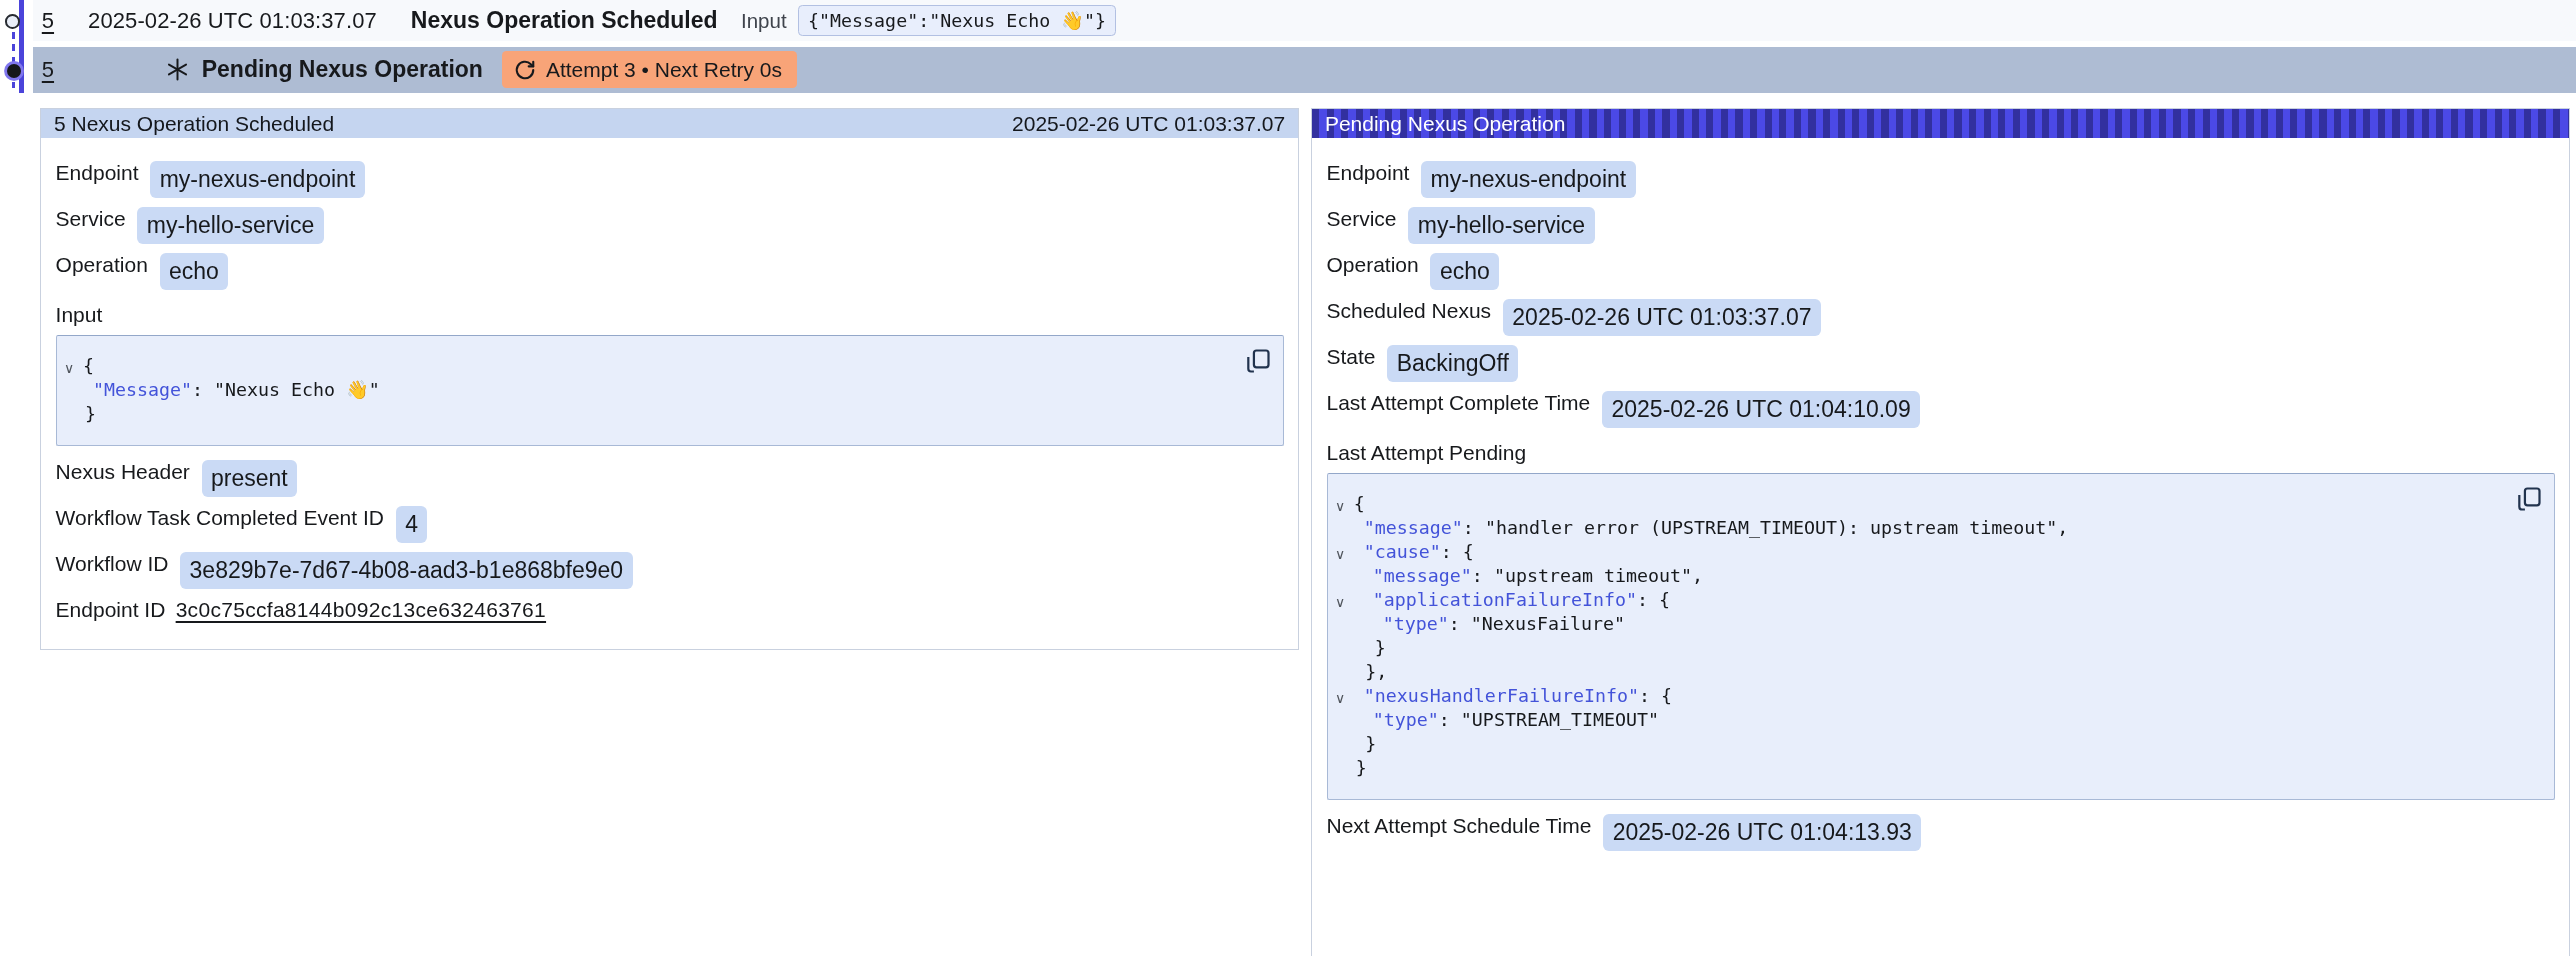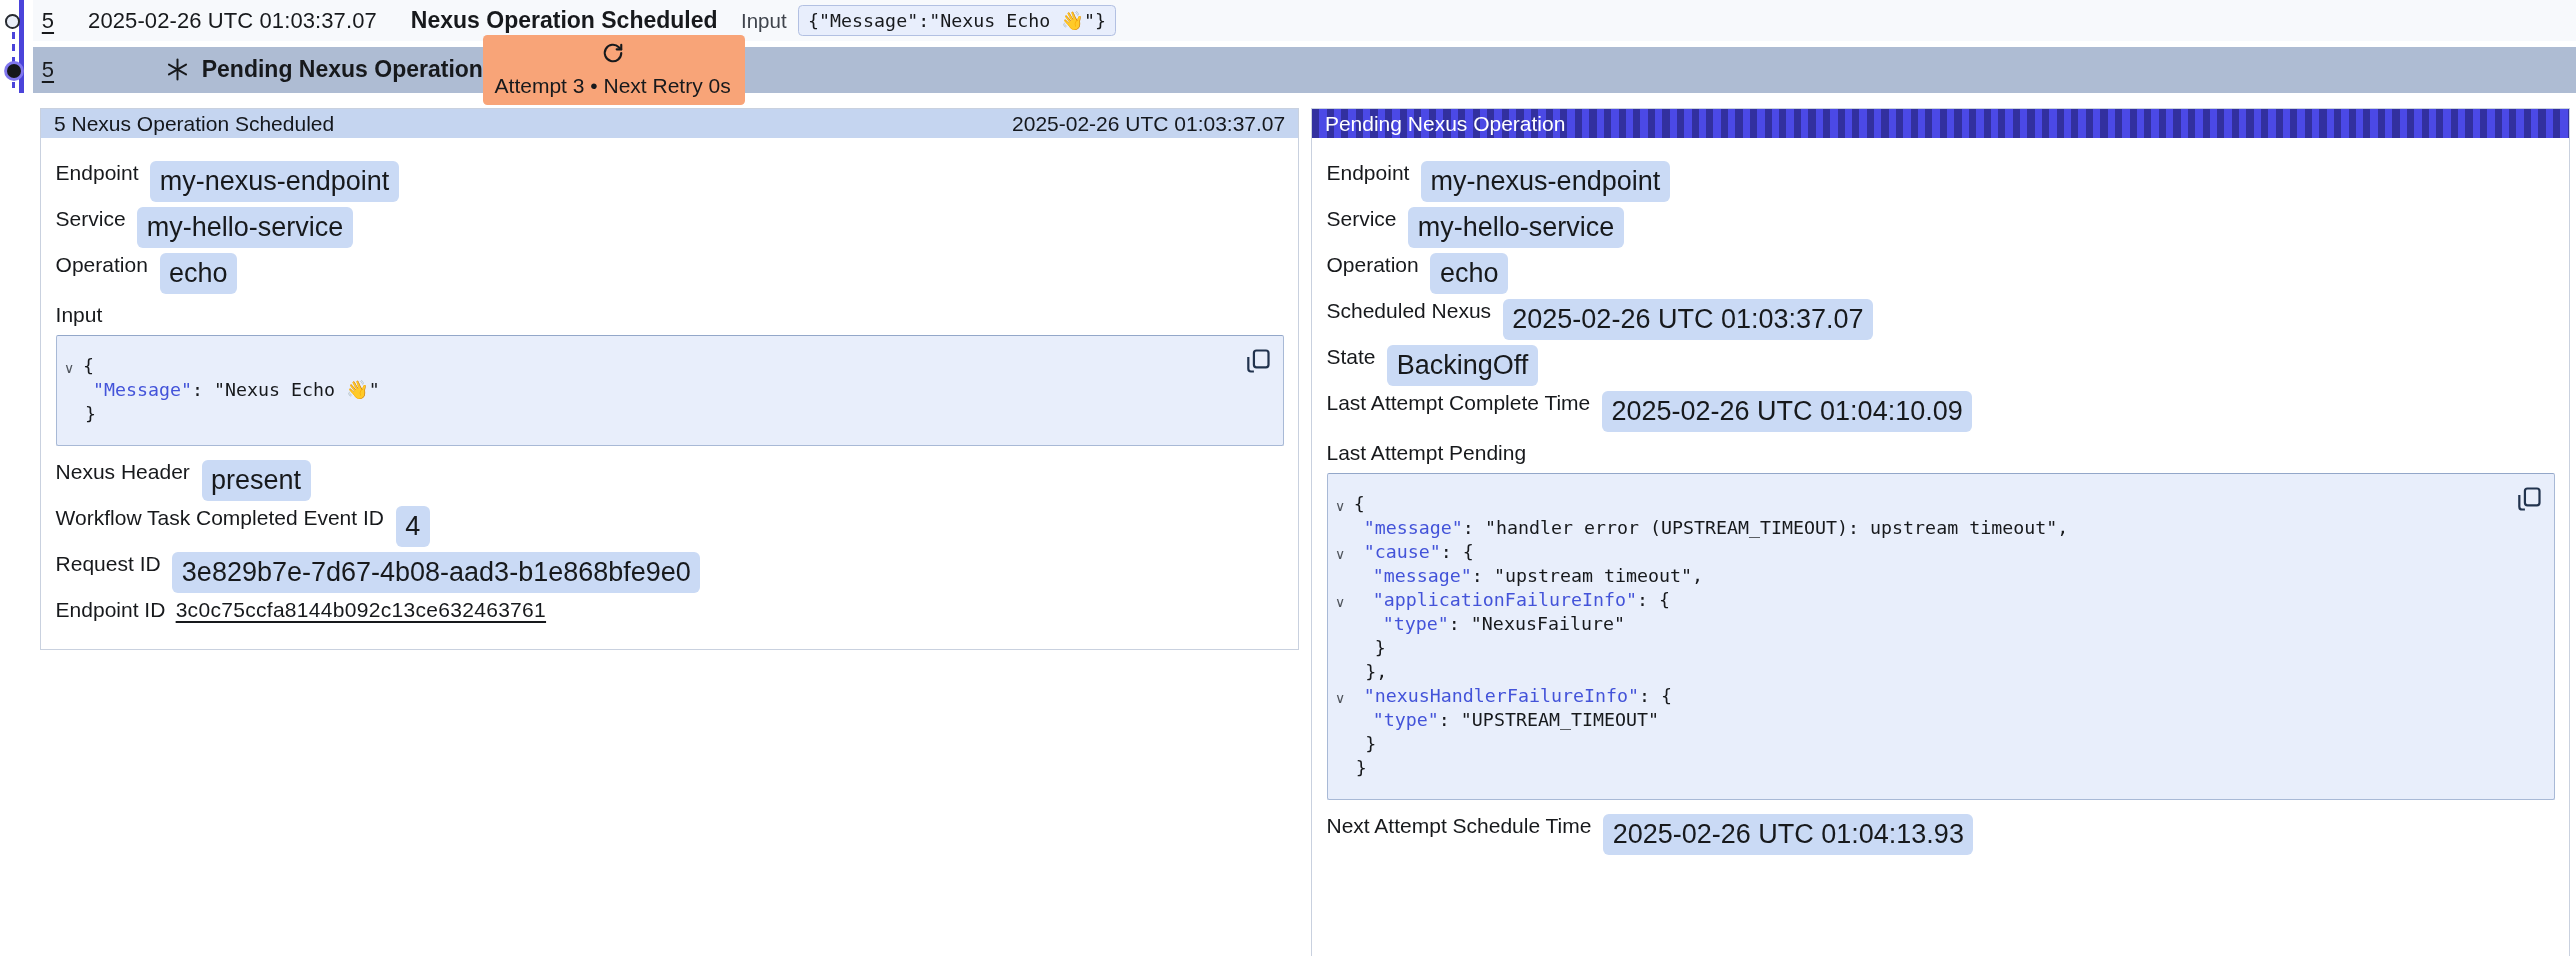--- a/index.html
+++ b/index.html
@@ -24,41 +24,41 @@
 
   .evt-num { font-size: 22px; color: #17191c; text-decoration: underline; text-underline-offset: 3.7px; text-decoration-thickness: 1.5px; }
   .evt-time { font-size: 22px; margin-left: 34px; letter-spacing: 0.1px; }
   .evt-title { font-size: 23px; font-weight: 700; margin-left: 34px; }
   .evt-input-label { font-size: 20.5px; color: #3f444c; margin-left: 23.4px; }
   .evt-input-chip { margin-left: 11.7px; font-family: "DejaVu Sans Mono", monospace; font-size: 18.3px;
     background: #e8eefc; border: 1.5px solid #b2c0e2; border-radius: 4.4px; padding: 3.7px 8.8px; color: #17191c; }
 
   .pending-icon { margin-left: 111px; width: 25px; height: 25px; display: inline-block; }
   .pending-title { font-size: 23px; font-weight: 700; margin-left: 11.7px; }
-  .retry-badge { background: #f8a478; border-radius: 4.4px; padding: 6.6px 14.6px 6.6px 11.7px;
-    display: flex; align-items: center; gap: 10.3px; flex-direction: column; }
+  .retry-badge { margin-left: 19px; background: #f8a478; border-radius: 4.4px; padding: 6.6px 14.6px 6.6px 11.7px;
+    display: flex; align-items: center; gap: 10.3px; }
   .retry-badge .txt { font-size: 21px; color: #17191c; }
   .retry-icon { width: 22px; height: 22px; display: inline-block; }
 
   
   .panels { display: flex; gap: 11.7px; margin: 15.4px 5.9px 0 40px; height: 848px; overflow: hidden; align-items: flex-start; }
   .panel { flex: 1 1 0; border: 0.7px solid #c9d1df; background: #ffffff; }
   .panel.tall { align-self: stretch; height: 857px; }
 
   .panel-header { height: 29px; display: flex; align-items: center; justify-content: space-between; padding: 0 13px; }
   .panel-header.blue { background: #c5d5f0; }
   .panel-header.striped { background: repeating-linear-gradient(90deg, #32309f 0 7.3px, #4b49e6 7.3px 14.6px); }
   .panel-header .ph-title { font-size: 21px; color: #14171c; }
   .panel-header.striped .ph-title { color: #ffffff; }
   .panel-header .ph-time { font-size: 21px; color: #14171c; }
 
   .panel-body { padding: 8.8px 14.6px 19px 14.6px; }
   .field { margin-top: 14px; height: 32px; display: flex; align-items: flex-start; }
   .flabel { font-size: 21px; color: #17191c; }
-  .chip { margin-left: 11.7px; background: #cadaf5; border-radius: 5.9px; padding: 5.1px 9.5px; font-size: 27px; color: #17191c; }
+  .chip { margin-left: 11.7px; background: #cadaf5; border-radius: 5.9px; padding: 5.1px 9.5px; font-size: 23px; color: #17191c; }
   .linkval { margin-left: 10.3px; font-size: 21px; color: #17191c; text-decoration: underline;
     text-underline-offset: 4.4px; text-decoration-thickness: 1.5px; letter-spacing: 0.3px; }
   .section-label { margin-top: 17.6px; font-size: 21px; }
 
   .json-block { position: relative; margin-top: 8.8px; background: #e8eefb; border: 1.5px solid #a8b9d6;
     border-top-color: #93a7c9; border-radius: 2.2px; padding: 17.6px 51px 19px 10.3px;
     font-family: "DejaVu Sans Mono", monospace; font-size: 18.3px; }
   .jline { position: relative; line-height: 24px; white-space: pre; }
   .jcaret { position: absolute; left: -2.9px; top: 2.2px; font-size: 14px; color: #50555d; cursor: pointer;
     font-family: "DejaVu Sans", sans-serif; }
@@ -152,21 +152,21 @@
       <div>
           <div class="field">
             <span class="flabel">Nexus Header</span>
             <span class="chip">present</span>
           </div>
           <div class="field">
             <span class="flabel">Workflow Task Completed Event ID</span>
             <span class="chip">4</span>
           </div>
           <div class="field">
-            <span class="flabel">Request ID</span>
+            <span class="flabel">Workflow ID</span>
             <span class="chip">3e829b7e-7d67-4b08-aad3-b1e868bfe9e0</span>
           </div>
           <div class="field">
             <span class="flabel">Endpoint ID</span>
             <span class="linkval">3c0c75ccfa8144b092c13ce632463761</span>
           </div>
         </div>
     </div>
   </section>
 

